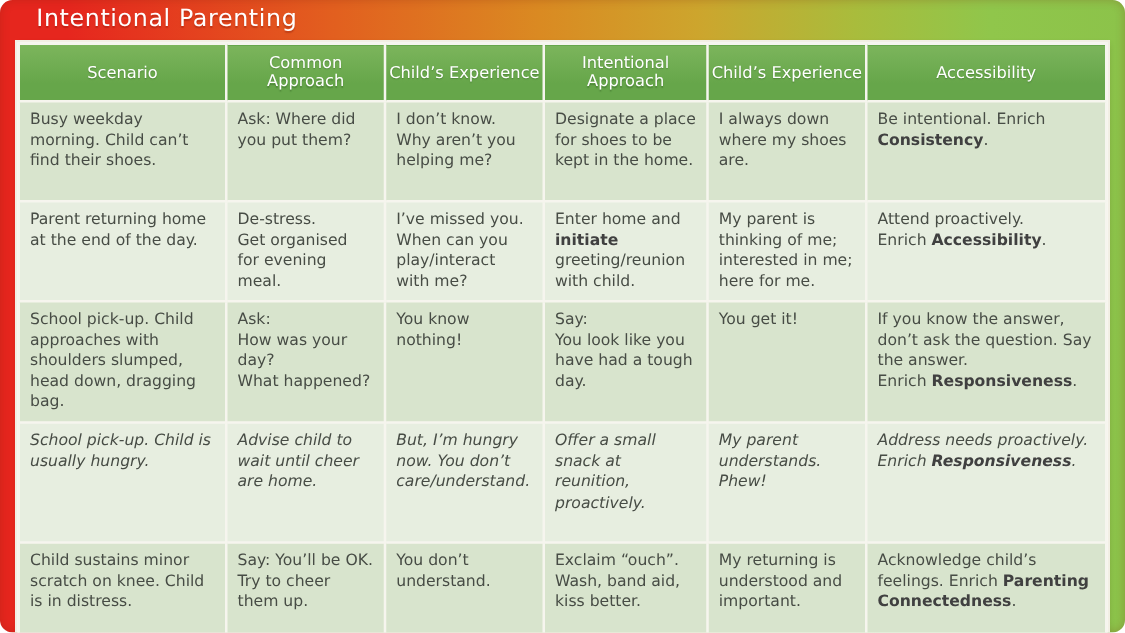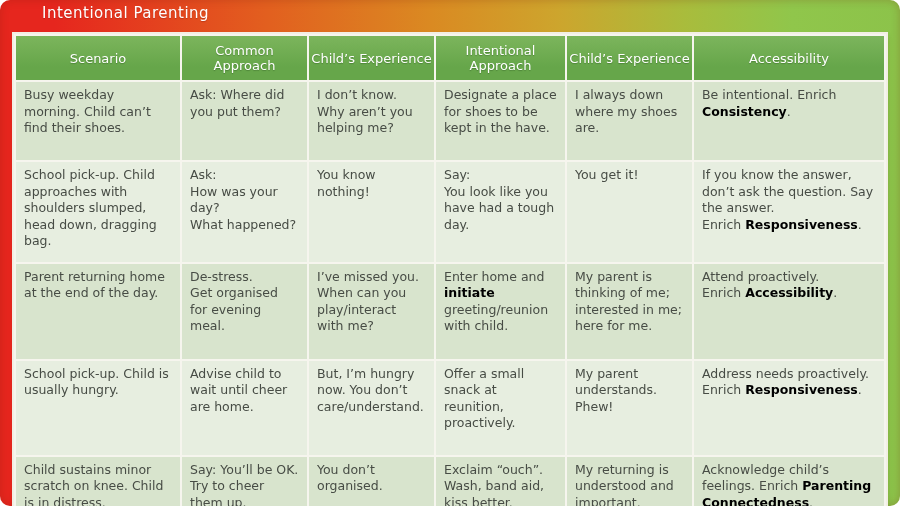--- a/index.html
+++ b/index.html
@@ -13,22 +13,22 @@
   .slide {
     position: absolute; left: 0; top: 0;
     width: 900px; height: 506px;
     border-radius: 10px;
     background: linear-gradient(to right,
       #e6261e 0%, #e6261e 6%, #e2601f 30%, #da8a22 48%,
       #cda52d 62%, #a9bc3c 76%, #90c64b 88%, #8cc34a 100%);
     box-shadow: inset 0 0 8px rgba(120,30,10,0.25);
   }
   .title {
-    position: absolute; left: 42px; top: 4px;
-    font-size: 15px; color: #ffffff;
+    position: absolute; left: 29px; top: 4px;
+    font-size: 19px; color: #ffffff;
     letter-spacing: 0.5px;
     text-shadow: 0 1px 1px rgba(120,20,10,0.35);
     white-space: nowrap;
   }
   table.grid {
     position: absolute; left: 14px; top: 34px;
     width: 872px;
     border-collapse: collapse;
     table-layout: fixed;
     box-shadow: 0 0 0 2px #f2efe4, 1px 2px 5px rgba(60,40,10,0.25);
@@ -45,34 +45,34 @@
     text-align: center;
     vertical-align: middle;
     padding: 3px 2px;
     height: 38px;
     text-shadow: 0 1px 1px rgba(40,80,30,0.4);
   }
   table.grid td {
     font-size: 12.5px;
     color: #474c45;
     line-height: 1.32;
-    padding: 5px 8px 12px 8px;
+    padding: 5px 8px 0 8px;
     vertical-align: top;
     word-wrap: break-word;
   }
   tbody tr:nth-child(odd) td  { background: #d8e4cd; }
   tbody tr:nth-child(even) td { background: #e7eee0; }
   tbody tr:nth-child(1) { height: 80px; }
   tbody tr:nth-child(2) { height: 80px; }
   tbody tr:nth-child(3) { height: 97px; }
-  tbody tr:nth-child(4) { height: 96px; }
+  tbody tr:nth-child(4) { height: 96px; font-style: italic; }
   tbody tr:nth-child(5) { height: 79px; }
   td.vmid { vertical-align: middle; }
   .line { margin: 0; }
-  .b { font-weight: bold; color: #000000; }
+  .b { font-weight: bold; color: #404040; }
   .credit { text-align: right; margin-top: 16px; }
 </style>
 </head>
 <body>
 
 <div class="slide">
   <div class="title">Intentional Parenting</div>
   <table class="grid">
     <colgroup>
         <col style="width: 166px;">
@@ -97,27 +97,49 @@
           <td>
             <div class="line"><span>Busy weekday morning. Child can’t find their shoes.</span></div>
           </td>
           <td>
             <div class="line"><span>Ask: Where did you put them?</span></div>
           </td>
           <td>
             <div class="line"><span>I don’t know. Why aren’t you helping me?</span></div>
           </td>
           <td>
-            <div class="line"><span>Designate a place for shoes to be kept in the have.</span></div>
+            <div class="line"><span>Designate a place for shoes to be kept in the home.</span></div>
           </td>
           <td>
             <div class="line"><span>I always down where my shoes are.</span></div>
           </td>
           <td>
             <div class="line"><span>Be intentional. Enrich </span><span class="b">Consistency</span><span>.</span></div>
+          </td>
+        </tr>
+        <tr>
+          <td>
+            <div class="line"><span>Parent returning home at the end of the day.</span></div>
+          </td>
+          <td>
+            <div class="line"><span>De-stress.</span></div>
+            <div class="line"><span>Get organised for evening meal.</span></div>
+          </td>
+          <td>
+            <div class="line"><span>I’ve missed you. When can you play/interact with me?</span></div>
+          </td>
+          <td>
+            <div class="line"><span>Enter home and </span><span class="b">initiate</span><span> greeting/reunion with child.</span></div>
+          </td>
+          <td>
+            <div class="line"><span>My parent is thinking of me; interested in me; here for me.</span></div>
+          </td>
+          <td>
+            <div class="line"><span>Attend proactively.</span></div>
+            <div class="line"><span>Enrich </span><span class="b">Accessibility</span><span>.</span></div>
           </td>
         </tr>
         <tr>
           <td>
             <div class="line"><span>School pick-up. Child approaches with shoulders slumped, head down, dragging bag.</span></div>
           </td>
           <td>
             <div class="line"><span>Ask:</span></div>
             <div class="line"><span>How was your day?</span></div>
             <div class="line"><span>What happened?</span></div>
@@ -132,42 +154,20 @@
           <td class="vmid">
             <div class="line"><span>You get it!</span></div>
           </td>
           <td>
             <div class="line"><span>If you know the answer, don’t ask the question. Say the answer.</span></div>
             <div class="line"><span>Enrich </span><span class="b">Responsiveness</span><span>.</span></div>
           </td>
         </tr>
         <tr>
           <td>
-            <div class="line"><span>Parent returning home at the end of the day.</span></div>
-          </td>
-          <td>
-            <div class="line"><span>De-stress.</span></div>
-            <div class="line"><span>Get organised for evening meal.</span></div>
-          </td>
-          <td>
-            <div class="line"><span>I’ve missed you. When can you play/interact with me?</span></div>
-          </td>
-          <td>
-            <div class="line"><span>Enter home and </span><span class="b">initiate</span><span> greeting/reunion with child.</span></div>
-          </td>
-          <td>
-            <div class="line"><span>My parent is thinking of me; interested in me; here for me.</span></div>
-          </td>
-          <td>
-            <div class="line"><span>Attend proactively.</span></div>
-            <div class="line"><span>Enrich </span><span class="b">Accessibility</span><span>.</span></div>
-          </td>
-        </tr>
-        <tr>
-          <td>
             <div class="line"><span>School pick-up. Child is usually hungry.</span></div>
           </td>
           <td>
             <div class="line"><span>Advise child to wait until cheer are home.</span></div>
           </td>
           <td>
             <div class="line"><span>But, I’m hungry now. You don’t care/understand.</span></div>
           </td>
           <td>
             <div class="line"><span>Offer a small snack at reunition, proactively.</span></div>
@@ -182,21 +182,21 @@
           </td>
         </tr>
         <tr>
           <td>
             <div class="line"><span>Child sustains minor scratch on knee. Child is in distress.</span></div>
           </td>
           <td>
             <div class="line"><span>Say: You’ll be OK. Try to cheer them up.</span></div>
           </td>
           <td>
-            <div class="line"><span>You don’t organised.</span></div>
+            <div class="line"><span>You don’t understand.</span></div>
           </td>
           <td>
             <div class="line"><span>Exclaim “ouch”. Wash, band aid, kiss better.</span></div>
           </td>
           <td>
             <div class="line"><span>My returning is understood and important.</span></div>
           </td>
           <td>
             <div class="line"><span>Acknowledge child’s feelings. Enrich </span><span class="b">Parenting Connectedness</span><span>.</span></div>
             <div class="credit">©Colby Pearce</div>

